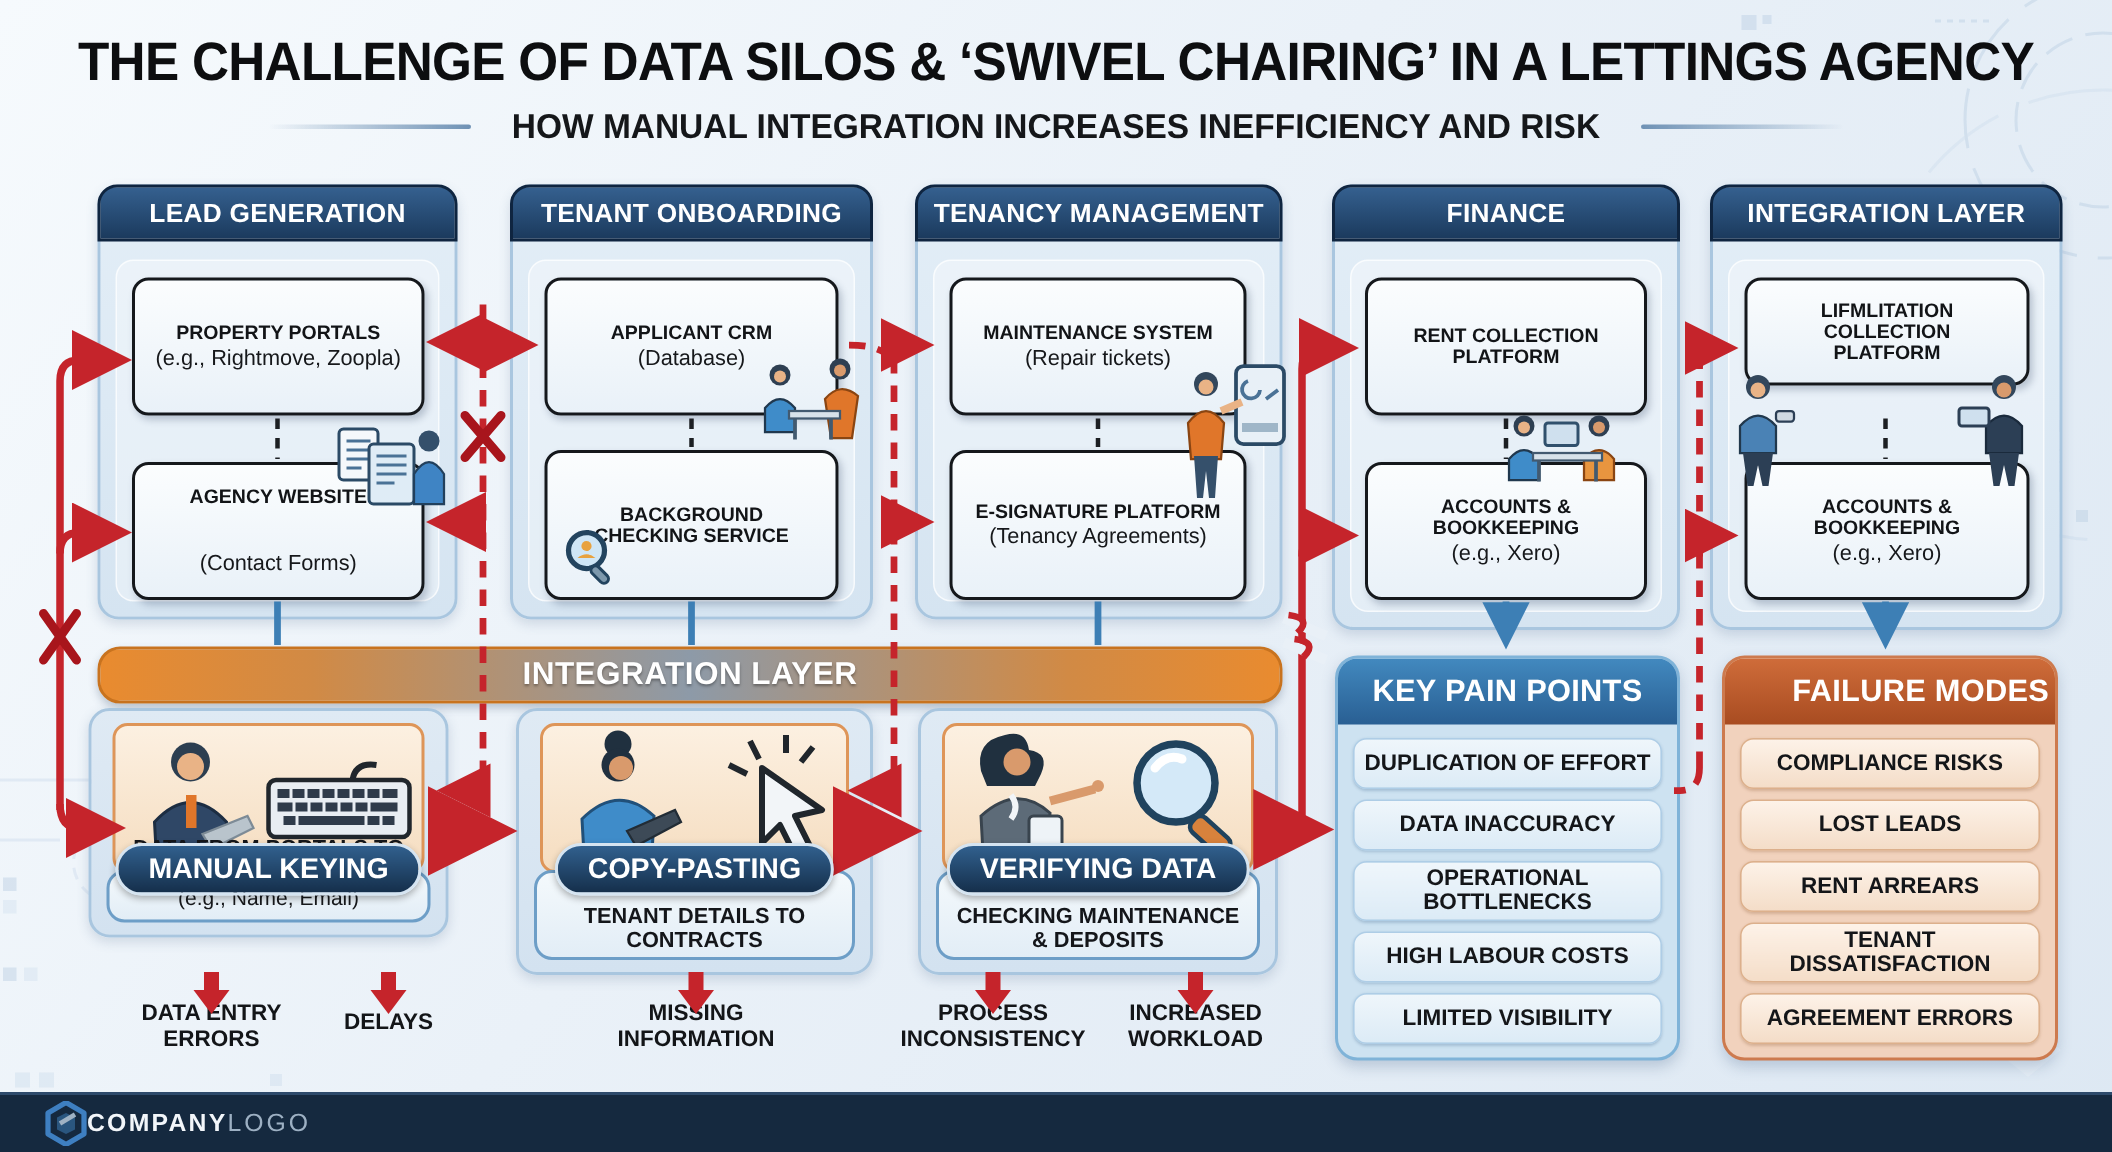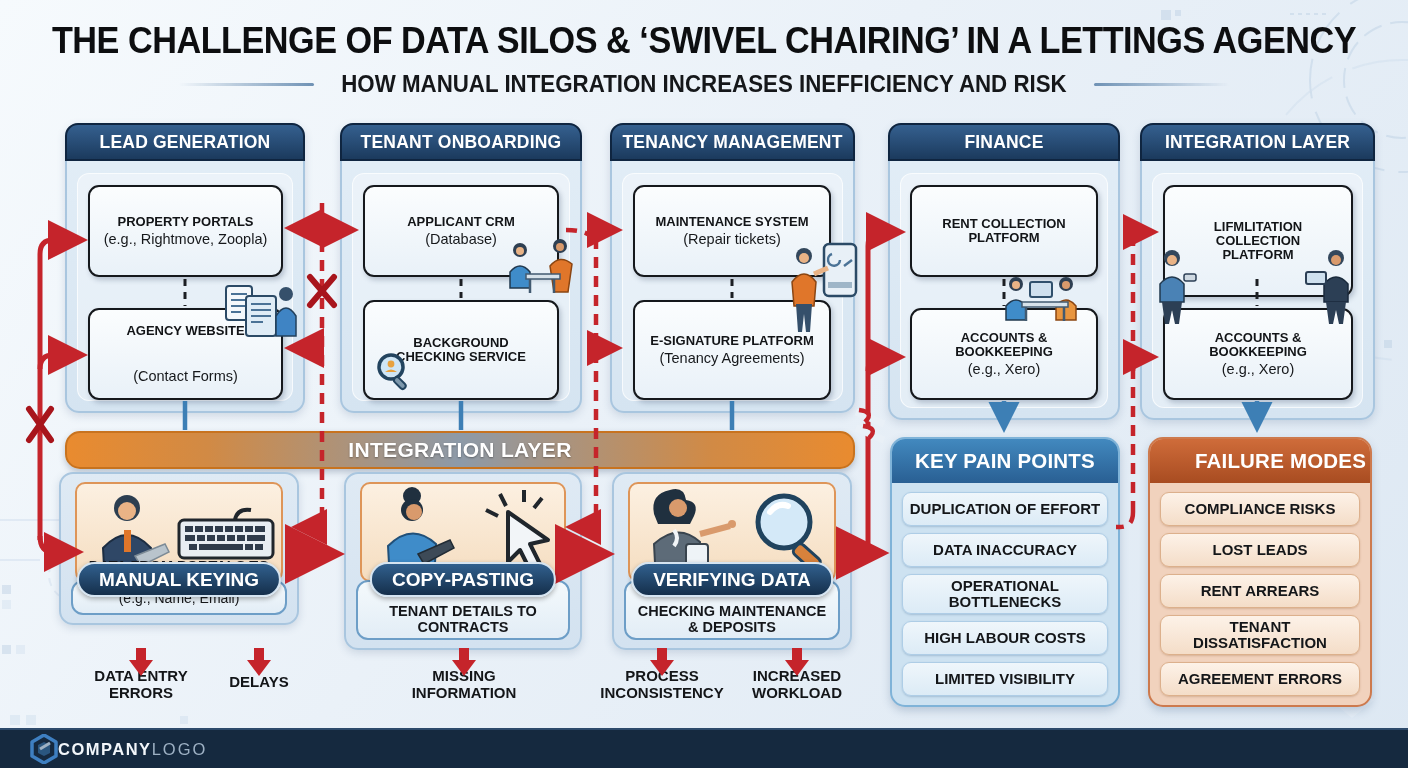--- a/index.html
+++ b/index.html
@@ -229,21 +229,21 @@
   </div>
   <div class="sys-box" style="left:910px;top:308px;width:188px;height:92px;">
     <div class="box-title">ACCOUNTS &amp; BOOKKEEPING</div>
     <div class="box-sub">(e.g., Xero)</div>
   </div>
 
   <div class="col-panel" style="left:1140px;top:123px;width:235px;height:297px;">
     <div class="col-halo"></div>
     <div class="col-header">INTEGRATION LAYER</div>
   </div>
-  <div class="sys-box" style="left:1163px;top:185px;width:190px;height:112px;">
+  <div class="sys-box" style="left:1163px;top:185px;width:190px;height:72px;">
     <div class="box-title" style="max-width:150px;">LIFMLITATION COLLECTION PLATFORM</div>
   </div>
   <div class="sys-box" style="left:1163px;top:308px;width:190px;height:92px;">
     <div class="box-title">ACCOUNTS &amp; BOOKKEEPING</div>
     <div class="box-sub">(e.g., Xero)</div>
   </div>
 
   <svg class="deco" width="80" height="64" style="left:222px;top:280px;">
     <rect x="4" y="6" width="26" height="34" rx="3" fill="#f4f8fb" stroke="#2b4a66" stroke-width="2"></rect>
     <path d="M9 14 h16 M9 20 h16 M9 26 h16 M9 32 h10" stroke="#4a7296" stroke-width="2"></path>

